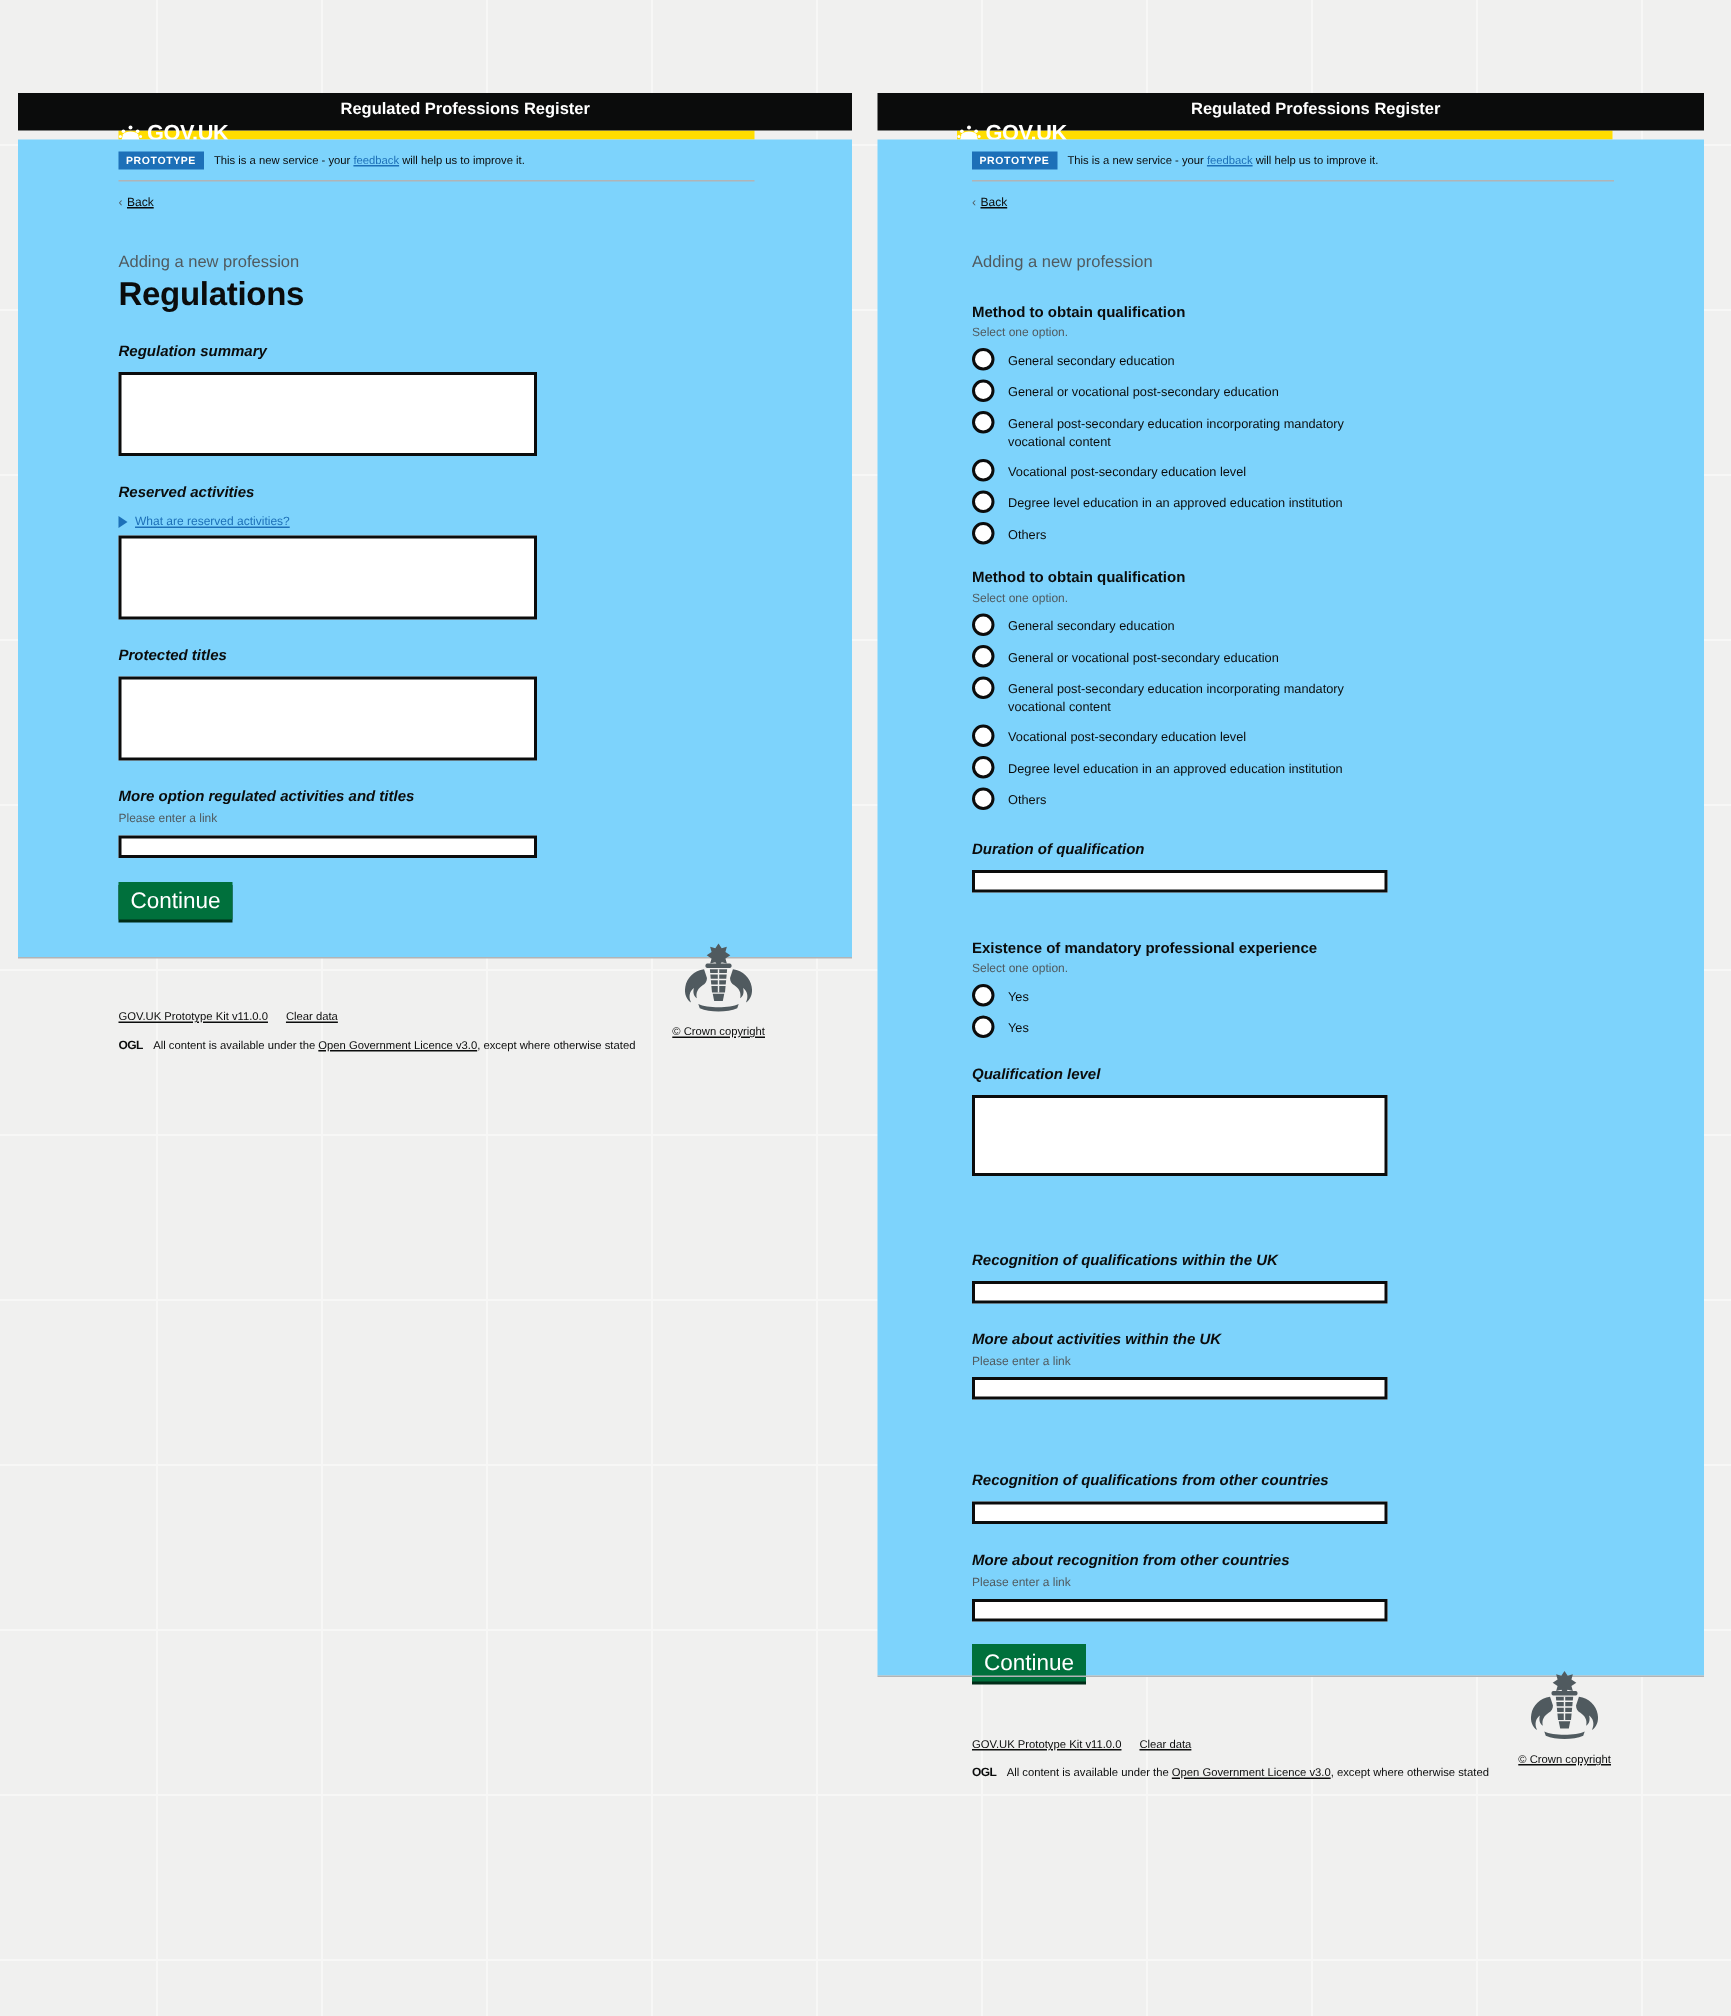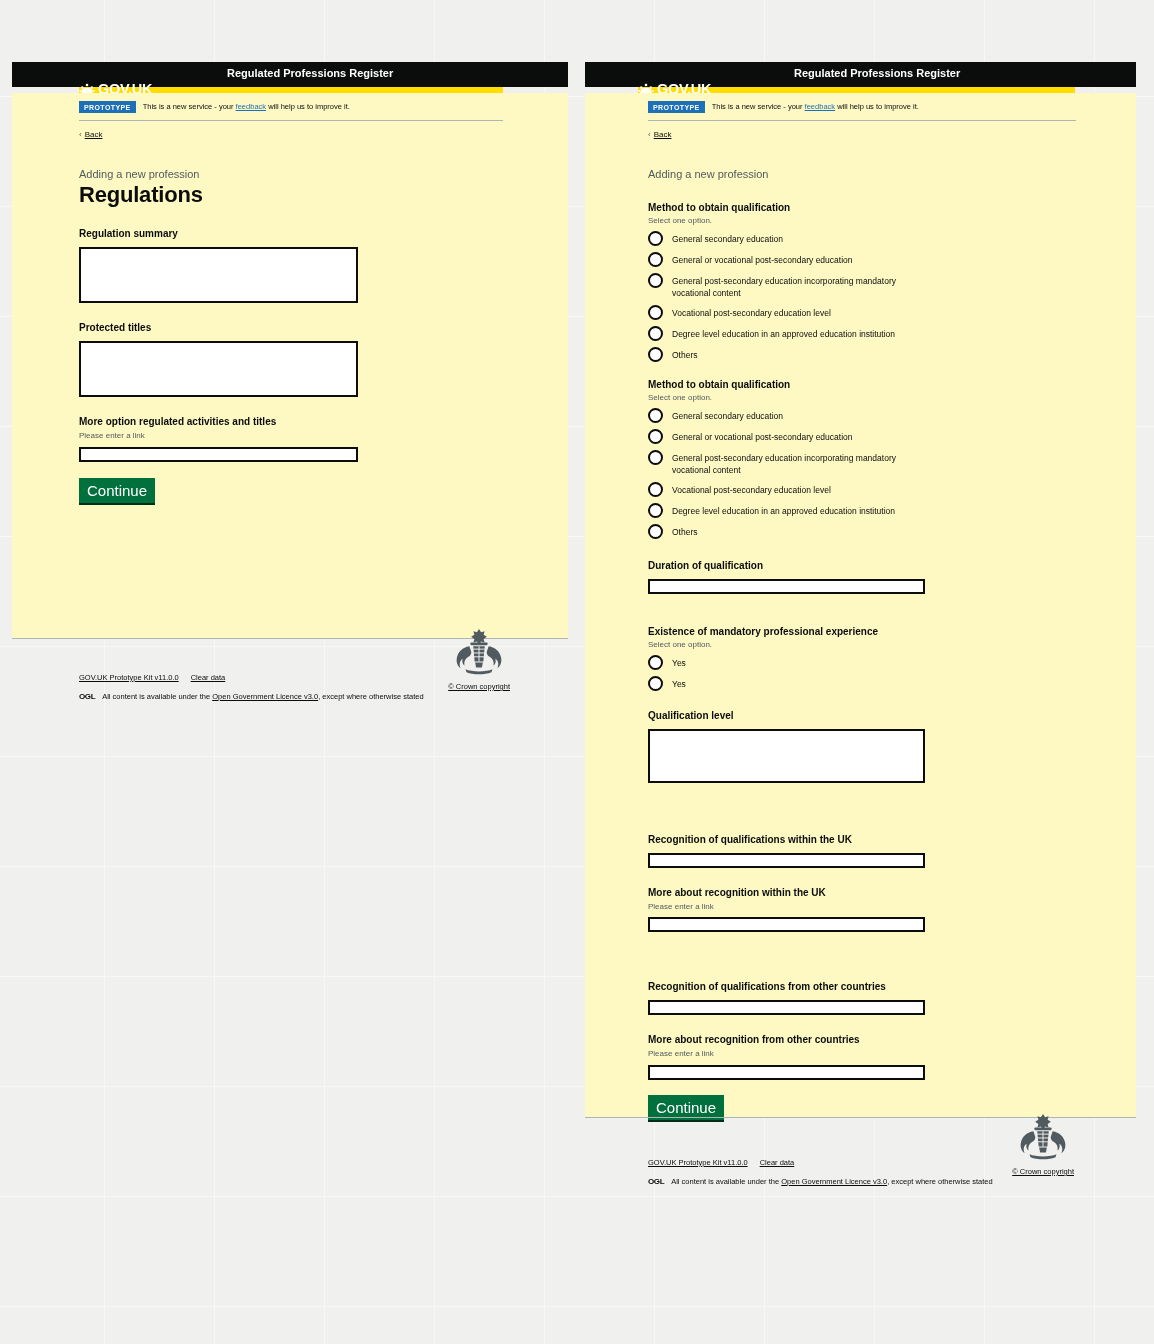--- a/index.html
+++ b/index.html
@@ -33,21 +33,21 @@
     position:absolute;left:215px;top:5.5px;
     color:#fff;font-size:11px;font-weight:bold;line-height:1;white-space:nowrap;
   }
   #screen-right .hdr-logo{left:53px;}
   #screen-right .hdr-service{left:209px;}
 
   .yellow-bar{height:6px;background:#ffdd00;margin:0 0 0 67px;width:424px;}
   #screen-right .yellow-bar{margin-left:53px;width:437px;}
 
   
-  .page-card{background:#fef9c3;position:relative;}
+  .page-card{background:#7dd3fc;position:relative;}
   #screen-left .page-card{height:545px;}
   #screen-right .page-card{height:1024px;}
   .page-inner{padding-left:67px;padding-right:20px;}
   #screen-right .page-inner{padding-left:63px;}
 
   
   .phase-banner{
     display:flex;align-items:center;gap:7px;
     padding-top:8px;padding-bottom:7px;
     border-bottom:1px solid #b1b4b6;width:424px;
@@ -66,21 +66,21 @@
     margin-top:9px;font-size:8px;color:#0b0c0c;display:inline-flex;
     align-items:center;gap:3px;
   }
   .back-chevron{font-size:8px;color:#505a5f;}
   .back-text{text-decoration:underline;}
 
   
   .caption{margin-top:27px;font-size:11px;color:#505a5f;line-height:1.2;}
   .page-title{margin:1px 0 0 0;font-size:22px;font-weight:bold;color:#0b0c0c;letter-spacing:-.2px;line-height:1.15;}
 
-  .form-label{font-size:10px;font-weight:bold;color:#0b0c0c;line-height:1.3;}
+  .form-label{font-size:10px;font-weight:bold;color:#0b0c0c;line-height:1.3;font-style:italic;}
   .form-hint{font-size:8px;color:#505a5f;margin-top:2px;line-height:1.3;}
 
   textarea.tbox, input.ibox{
     display:block;box-sizing:border-box;border:2px solid #0b0c0c;
     background:#fff;font-family:"Liberation Sans",sans-serif;font-size:10px;
     padding:3px;outline:none;color:#0b0c0c;resize:none;
   }
   #screen-left textarea.tbox{width:279px;height:56px;}
   #screen-left input.ibox{width:279px;height:15px;}
 
@@ -172,20 +172,28 @@
       <div class="caption">Adding a new profession</div>
       <h1 class="page-title">Regulations</h1>
 
       <div class="gap-l"></div>
 
       <div>
         <label class="form-label">Regulation summary</label>
         <textarea class="tbox" style="margin-top: 6px;" value=""></textarea>
       </div>
 
+      <div style="margin-top:14px;">
+        <label class="form-label">Reserved activities</label>
+        <div class="details">
+          <span class="details-arrow"></span>
+          <span class="details-text">What are reserved activities?</span>
+        </div>
+        <textarea class="tbox" style="margin-top: 5px;" value=""></textarea>
+      </div>
 
       <div style="margin-top:14px;">
         <label class="form-label">Protected titles</label>
         <textarea class="tbox" style="margin-top: 6px;" value=""></textarea>
       </div>
 
       <div style="margin-top:14px;">
         <label class="form-label">More option regulated activities and titles</label>
         <div class="form-hint">Please enter a link</div>
         <input class="ibox" style="margin-top: 5px;" type="text" value="">
@@ -345,21 +353,21 @@
         <label class="form-label">Qualification level</label>
         <textarea class="tbox" style="margin-top: 6px;" value=""></textarea>
       </div>
 
       <div style="margin-top:46px;">
         <label class="form-label">Recognition of qualifications within the UK</label>
         <input class="ibox" style="margin-top: 6px;" type="text" value="">
       </div>
 
       <div style="margin-top:14px;">
-        <label class="form-label">More about recognition within the UK</label>
+        <label class="form-label">More about activities within the UK</label>
         <div class="form-hint">Please enter a link</div>
         <input class="ibox" style="margin-top: 5px;" type="text" value="">
       </div>
 
       <div style="margin-top:44px;">
         <label class="form-label">Recognition of qualifications from other countries</label>
         <input class="ibox" style="margin-top: 6px;" type="text" value="">
       </div>
 
       <div style="margin-top:14px;">

